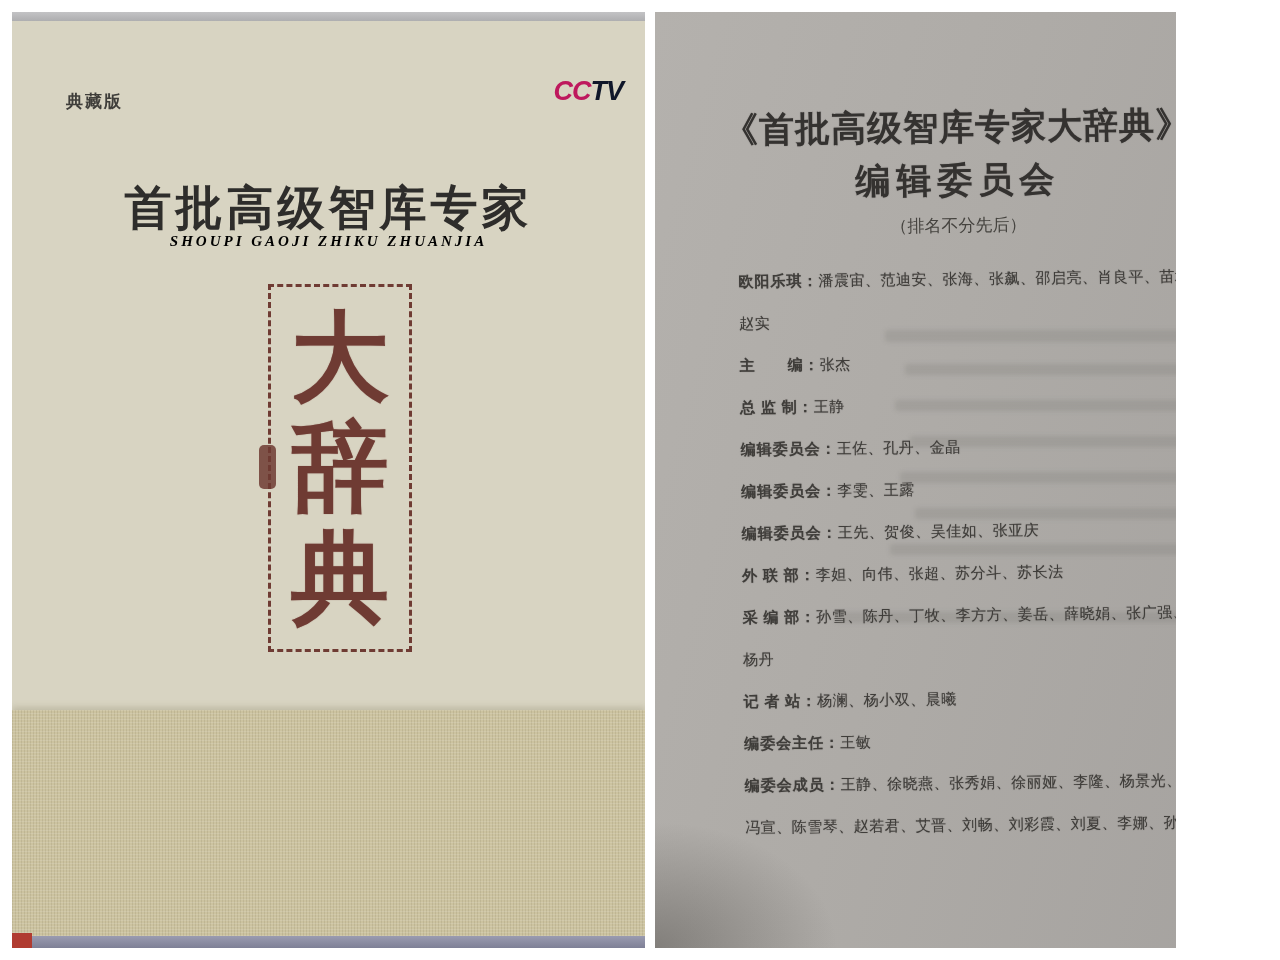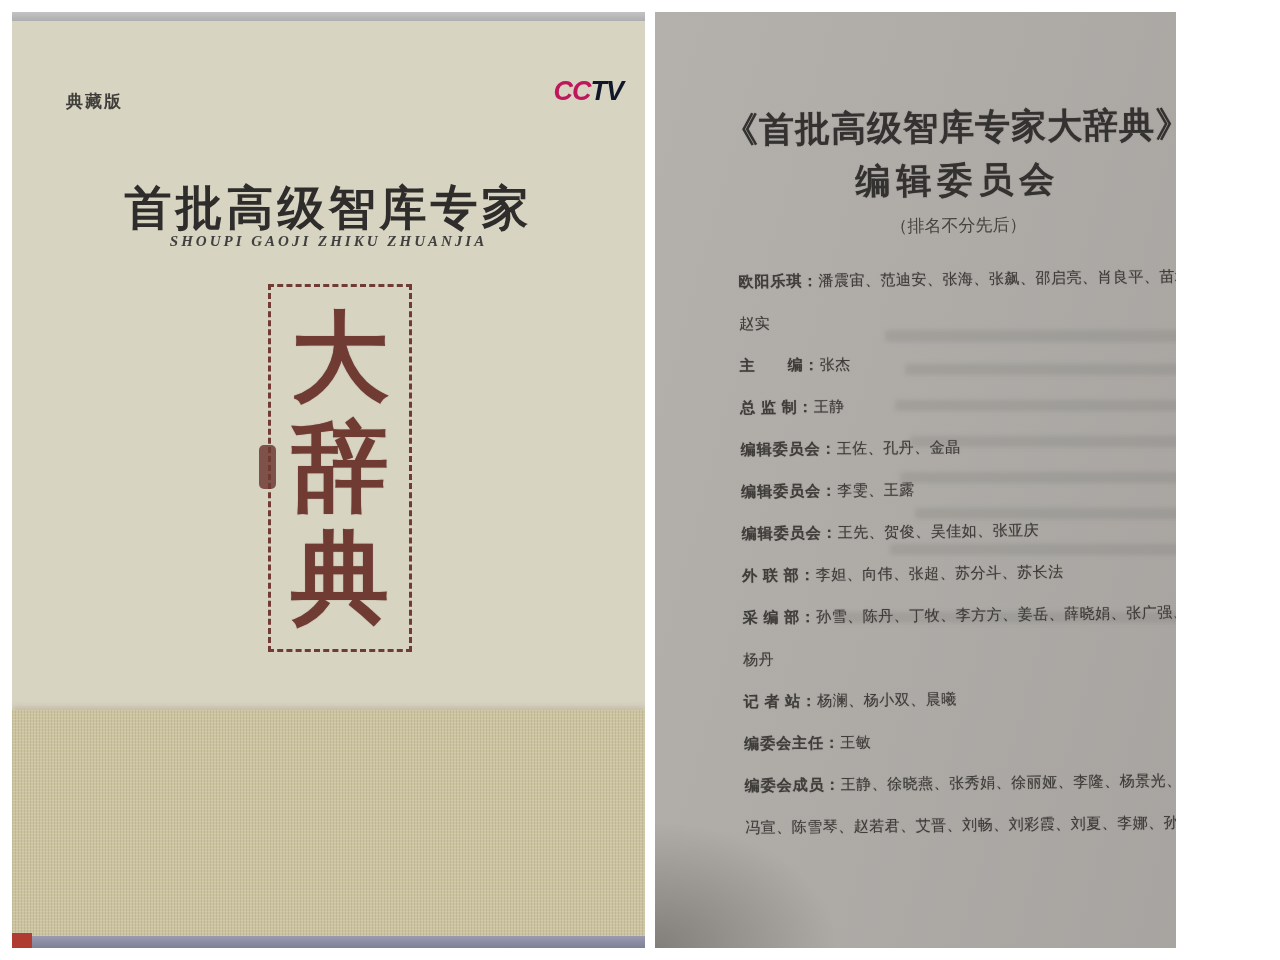--- a/index.html
+++ b/index.html
@@ -16,21 +16,21 @@
   #cover-top-edge{position:absolute;left:0;top:0;width:100%;height:9px;
       background:linear-gradient(180deg,#c3c3c5,#aeaeb0);}
   #edition-label{position:absolute;left:54px;top:78px;font-size:17px;font-weight:bold;
       color:#3f3e3a;letter-spacing:2px;}
   #cctv-logo{position:absolute;right:22px;top:64px;font-size:27px;font-weight:900;
       font-style:italic;letter-spacing:-1px;font-family:"Liberation Sans","DejaVu Sans",sans-serif;}
   #cctv-logo .cc{color:#be185d;} #cctv-logo .tv{color:#0f172a;}
   #cover-title{position:absolute;left:0;top:150px;width:100%;text-align:center;
       font-size:47px;font-weight:900;color:#2e2d2b;letter-spacing:4px;margin-top:15px;}
   #cover-pinyin{position:absolute;left:0;top:221px;width:100%;text-align:center;
-      font-size:15px;font-weight:bold;font-style:italic;color:#404040;letter-spacing:3px;}
+      font-size:15px;font-weight:bold;font-style:italic;color:#000000;letter-spacing:3px;}
   #seal-frame{position:absolute;left:256px;top:272px;width:138px;height:362px;
       border:3px dashed #6f3b33;display:flex;flex-direction:column;align-items:center;
       justify-content:center;}
   .seal-char{font-size:98px;line-height:110px;font-weight:900;color:#6f3b33;
       text-shadow:0 0 1px rgba(111,59,51,.6);}
   #mini-seal{position:absolute;left:-12px;top:158px;width:17px;height:44px;
       background:#6f3b33;border-radius:5px;opacity:.85;}
   #cover-bottom-band{position:absolute;left:0;top:698px;width:100%;height:226px;
       background-color:#ccc3a0;
       background-image:

